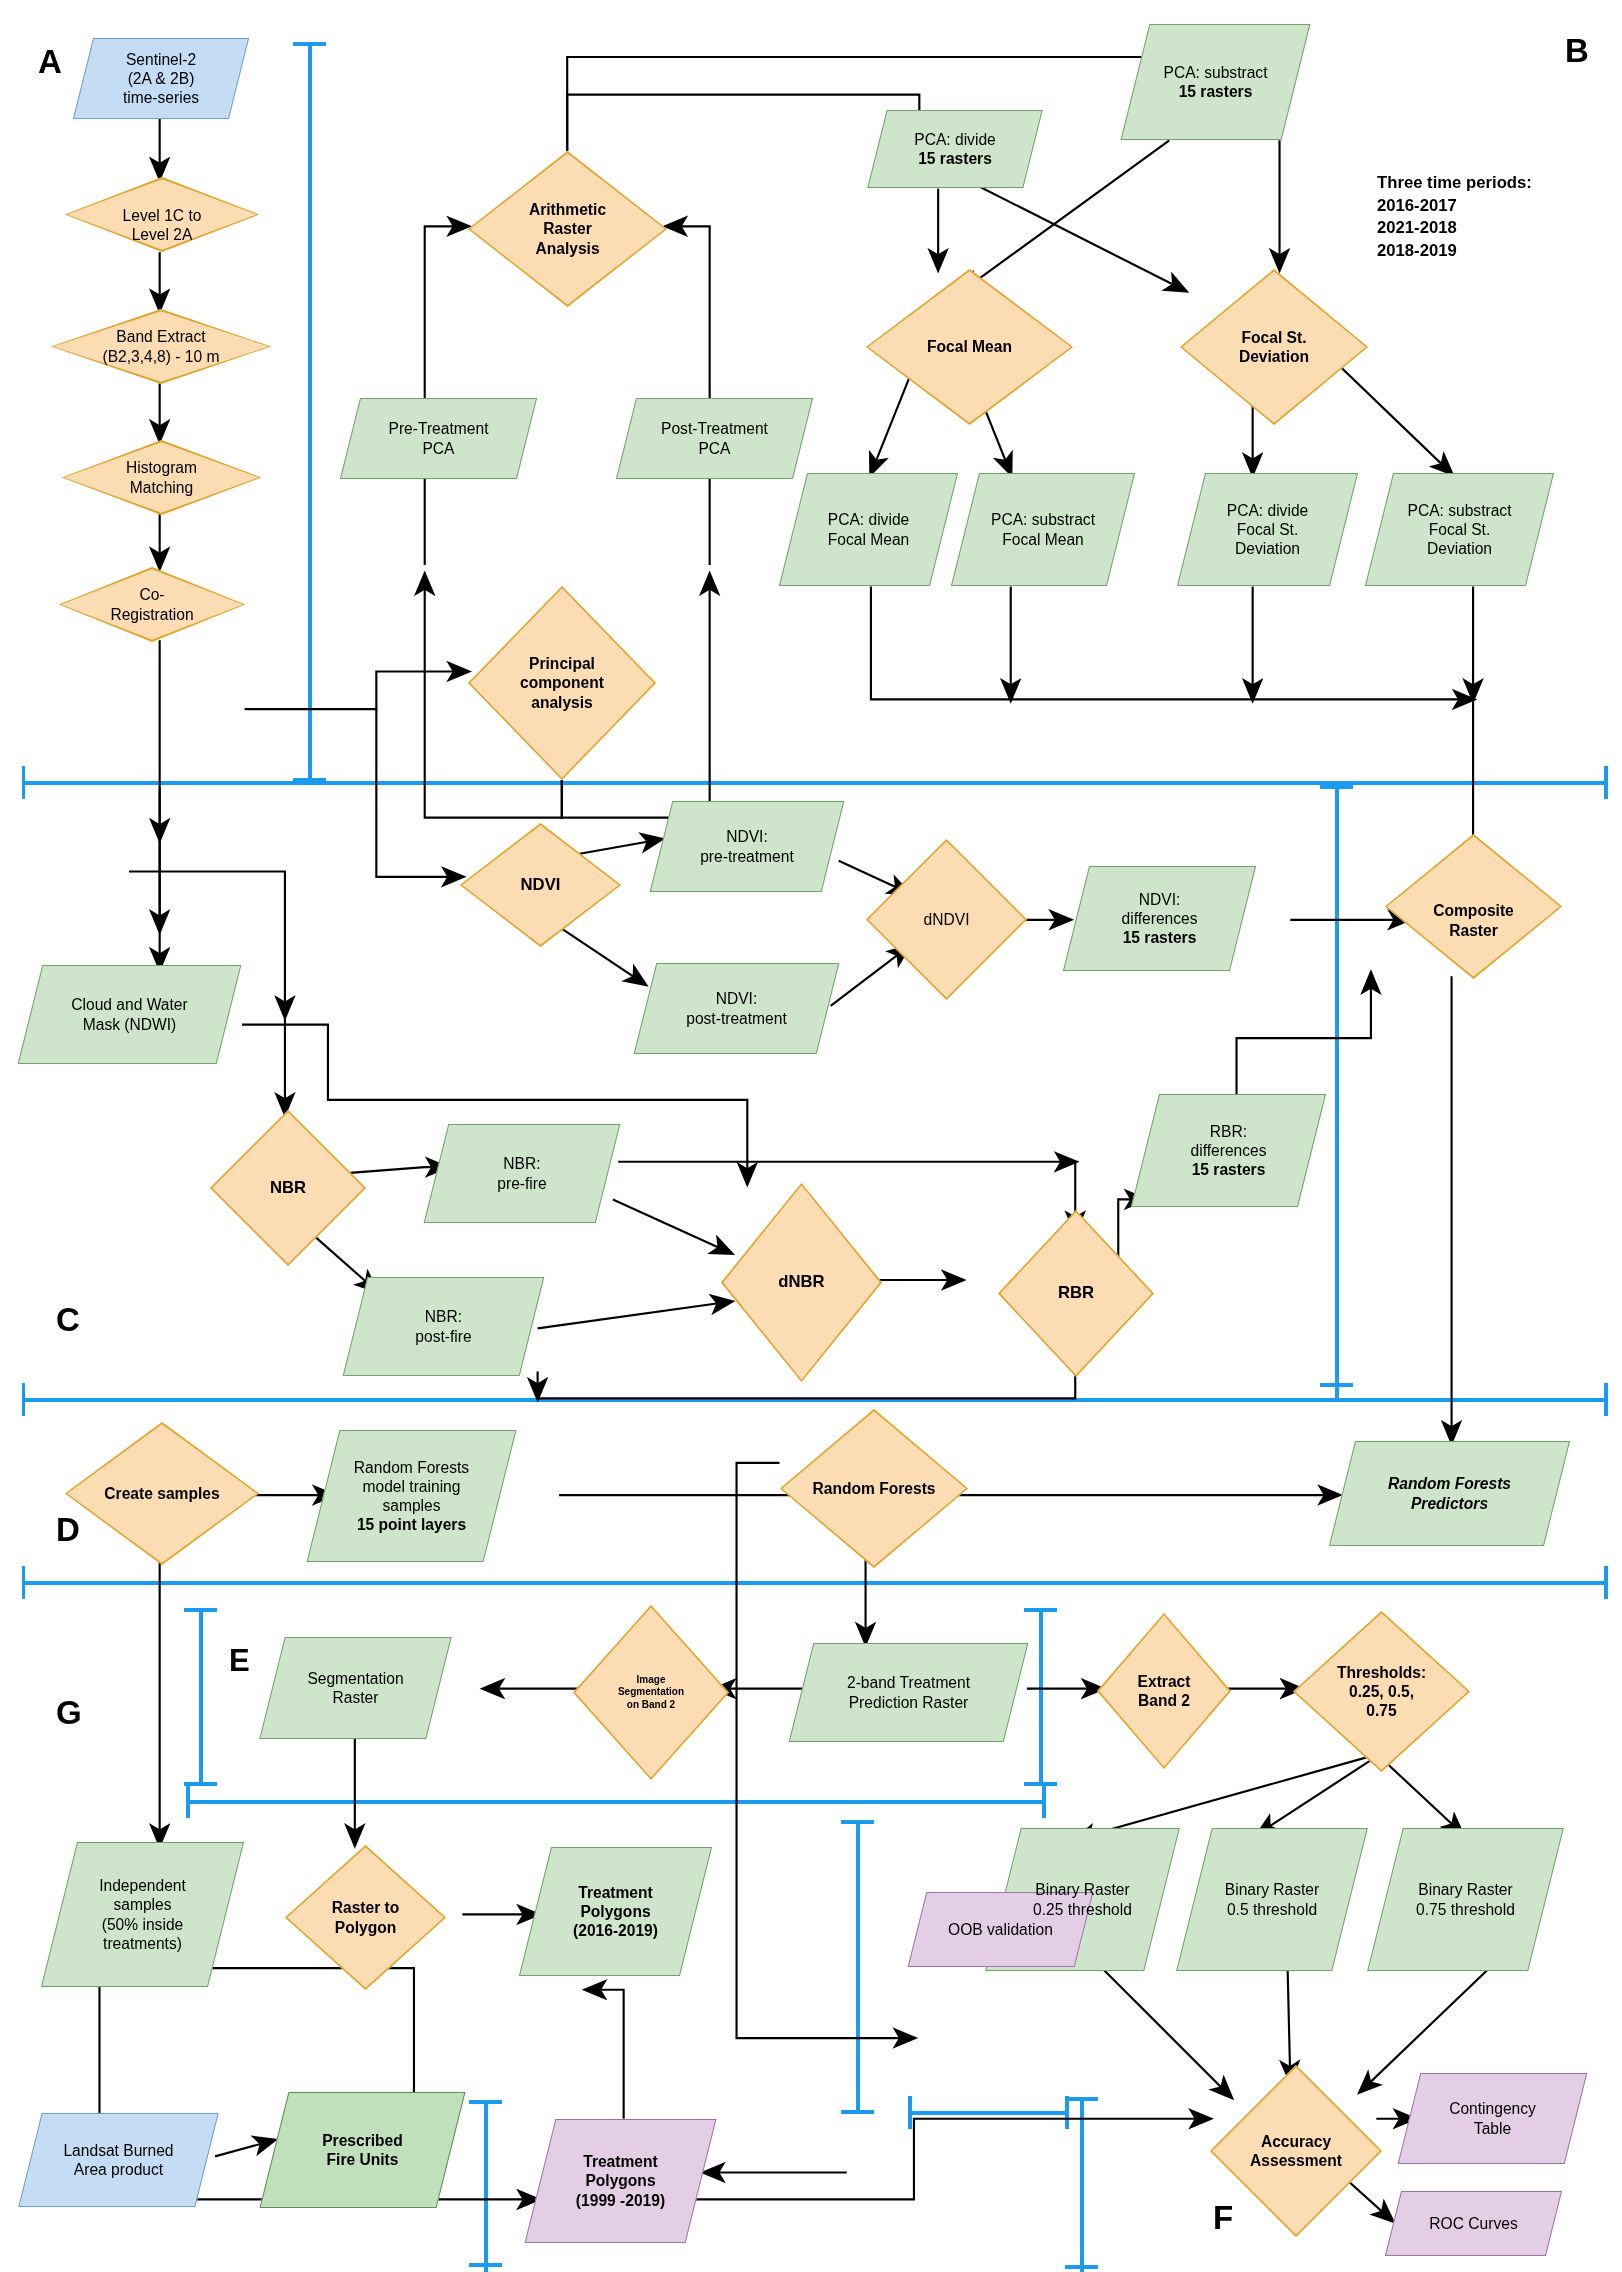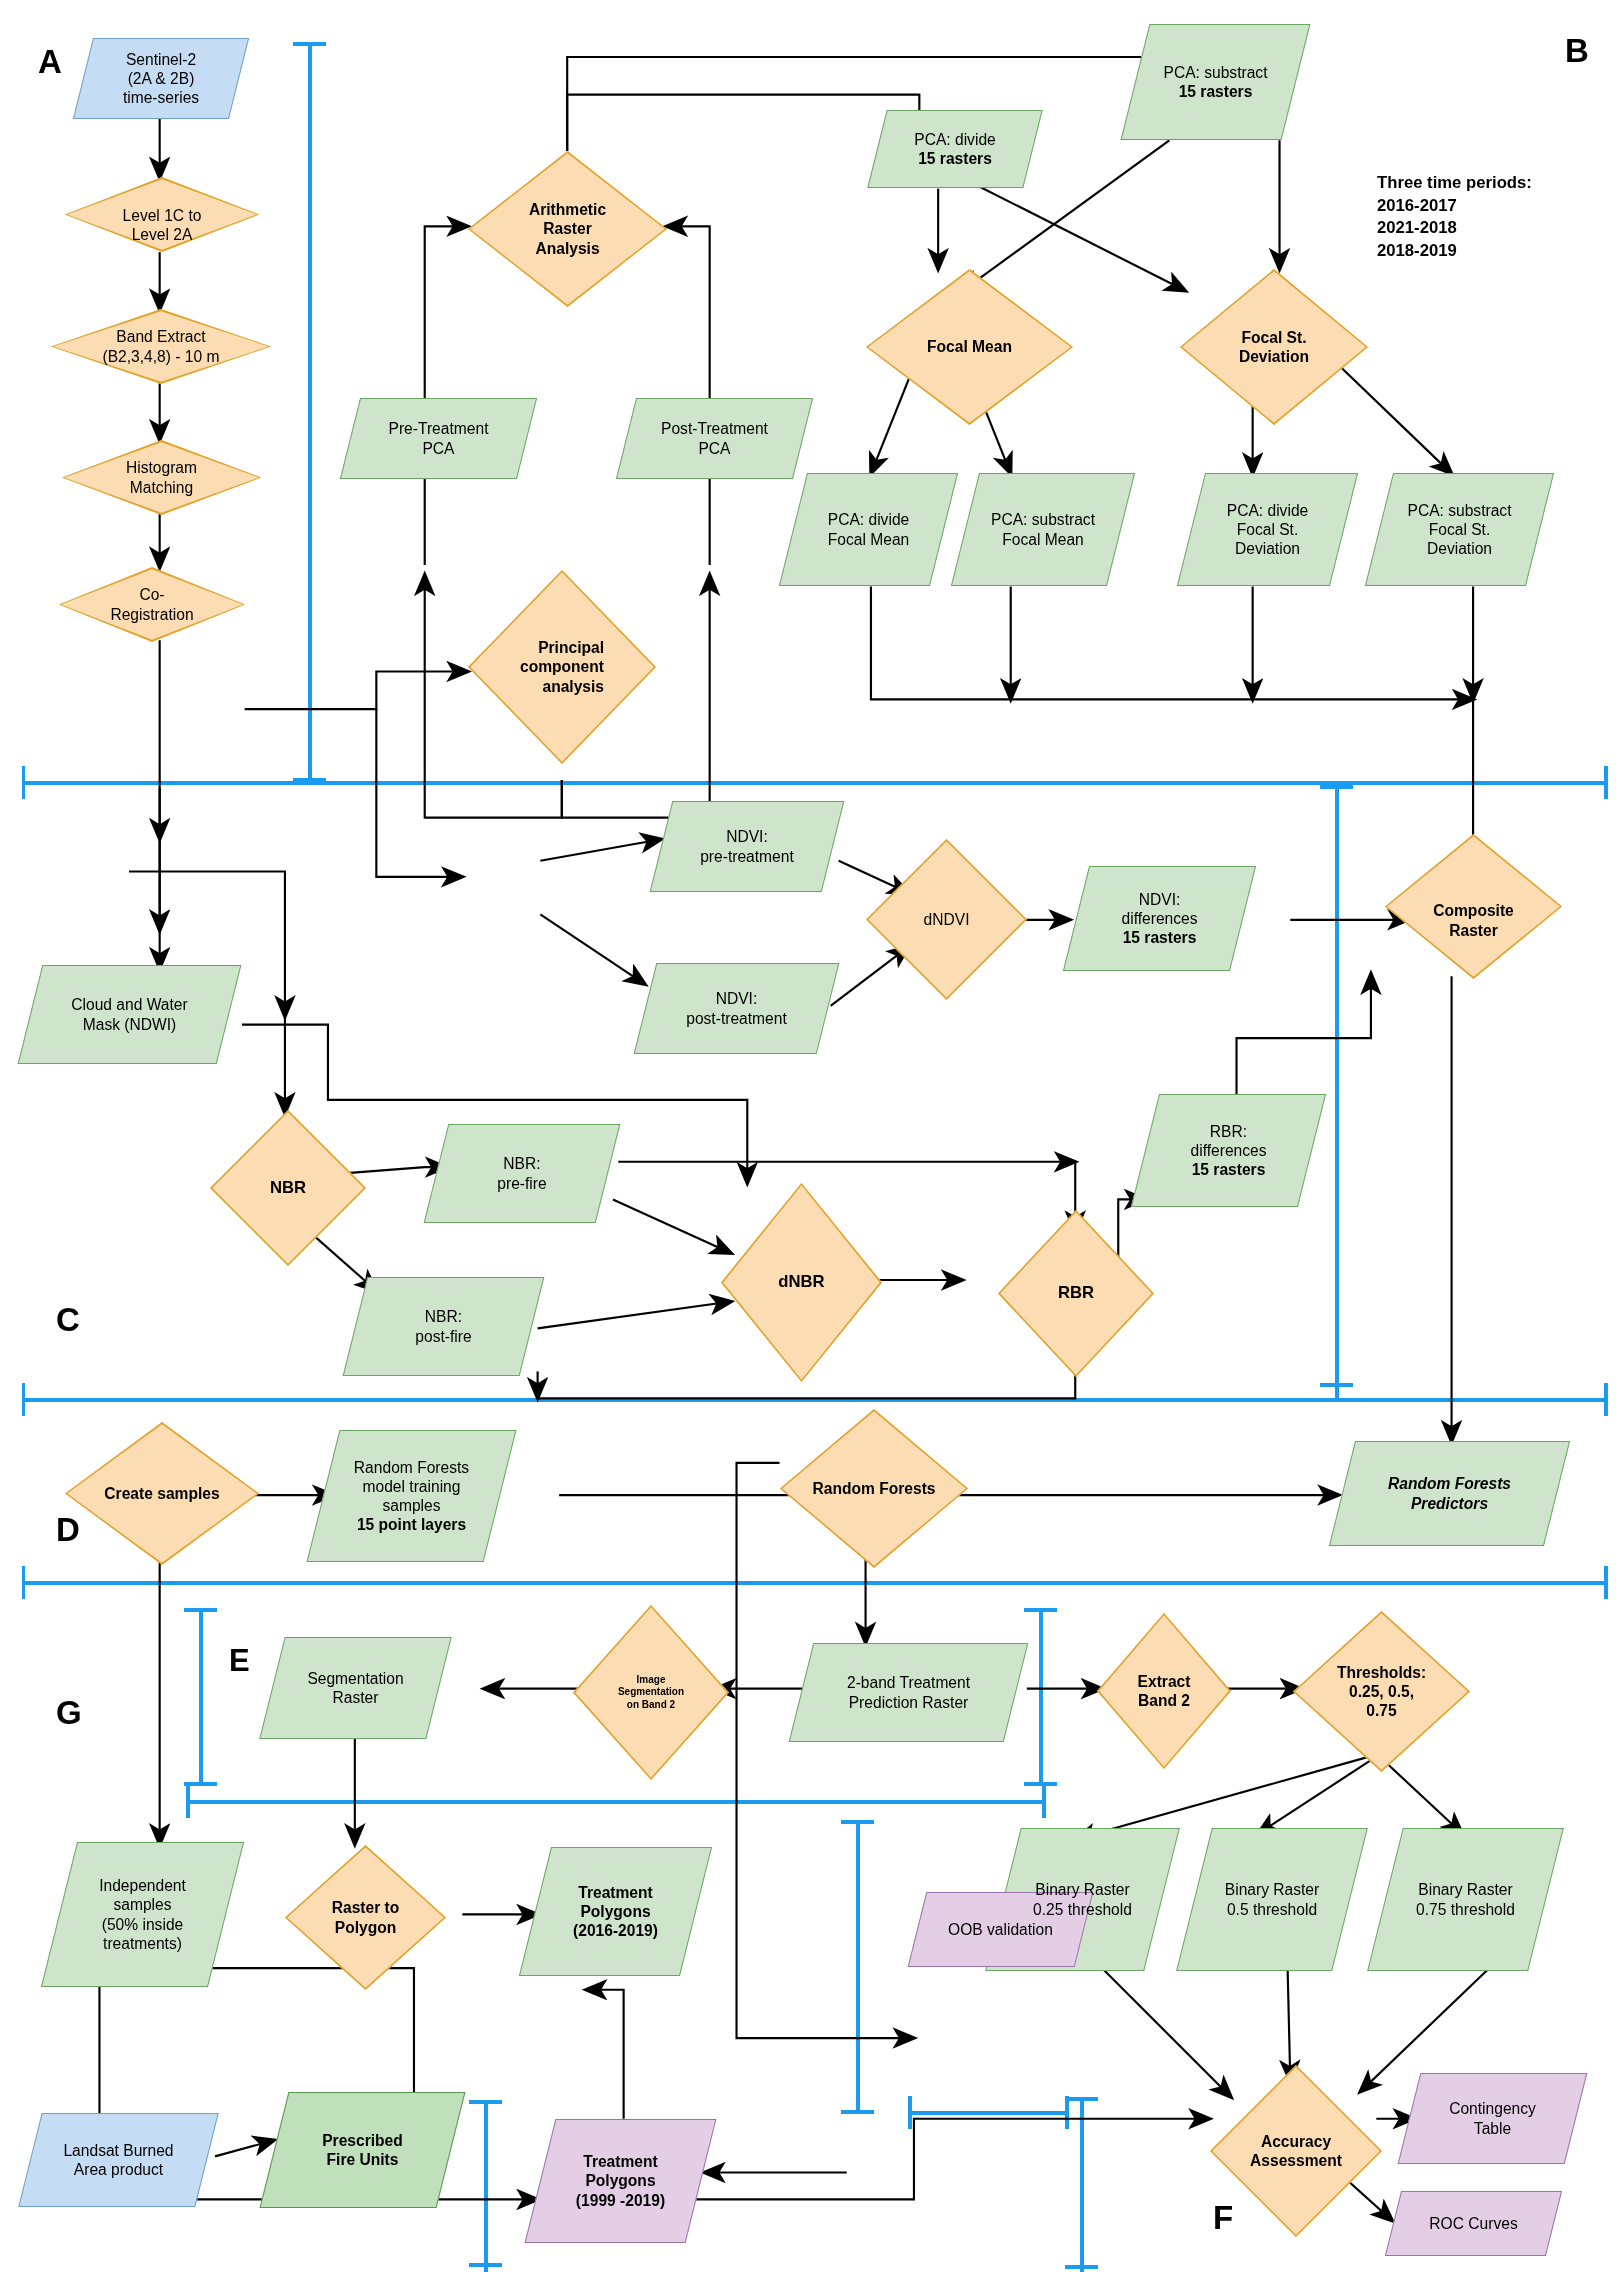--- a/index.html
+++ b/index.html
@@ -288,21 +288,21 @@
 Matching</div>
   </div>
 
   <div class="node dia" style="left:59px;top:567px;width:186px;height:75px;">
     <div class="shape"></div>
       <div class="edge"></div>
     <div class="lbl t24" style="white-space:pre-line;">Co-
 Registration</div>
   </div>
 
-  <div class="node dia" style="left:468px;top:570px;width:188px;height:194px;text-align:right;">
+  <div class="node dia" style="left:468px;top:586px;width:188px;height:194px;">
     <div class="shape"></div>
       <div class="edge"></div>
     <div class="lbl t24 b" style="white-space:pre-line;">Principal
 component
 analysis</div>
   </div>
 
   <div class="node par green" style="left:350px;top:398px;width:177px;height:81px;">
     <div class="shape"></div>
       <div class="lbl t24" style="white-space:pre-line;">Pre-Treatment
@@ -371,20 +371,25 @@
 Deviation</div>
   </div>
 
   <div class="node par green" style="left:1379px;top:473px;width:161px;height:113px;">
     <div class="shape"></div>
       <div class="lbl t24" style="white-space:pre-line;">PCA: substract
 Focal St.
 Deviation</div>
   </div>
 
+  <div class="node dia" style="left:460px;top:823px;width:161px;height:124px;">
+    <div class="shape"></div>
+      <div class="edge"></div>
+    <div class="lbl t26 b" style="white-space:pre-line;">NDVI</div>
+  </div>
 
   <div class="node par green" style="left:661px;top:801px;width:172px;height:91px;">
     <div class="shape"></div>
       <div class="lbl t24" style="white-space:pre-line;">NDVI:
 pre-treatment</div>
   </div>
 
   <div class="node par green" style="left:645px;top:963px;width:183px;height:91px;">
     <div class="shape"></div>
       <div class="lbl t24" style="white-space:pre-line;">NDVI:

